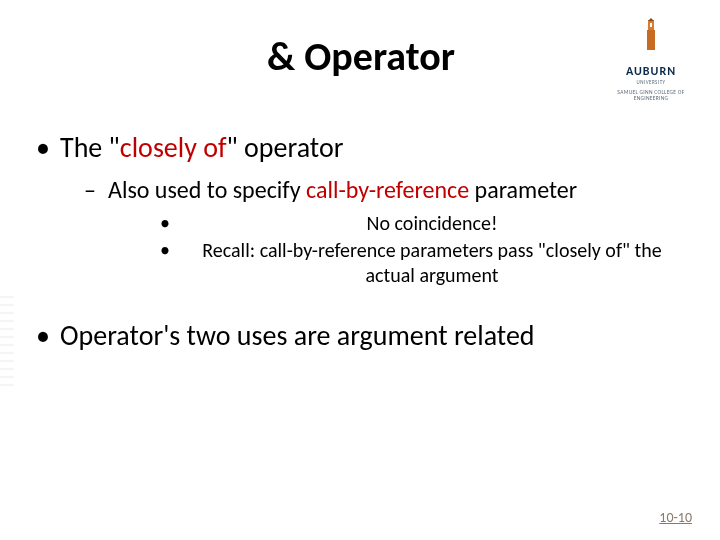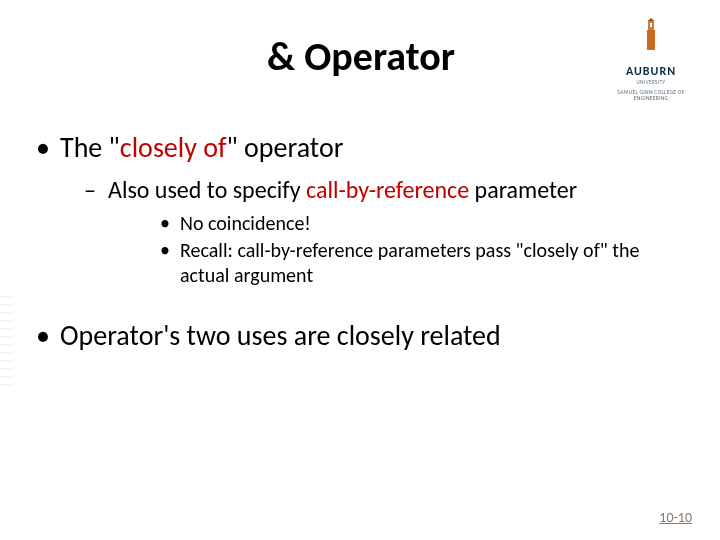--- a/index.html
+++ b/index.html
@@ -105,20 +105,21 @@
   }
   .lvl3 {
     margin-top: 6px;
   }
   .lvl3 > li {
     font-size: 20px;
     padding-left: 72px;
     position: relative;
     line-height: 1.25;
     margin-bottom: 2px;
+    text-align: center;
   }
   .lvl3 > li::before {
     content: "•";
     position: absolute;
     left: 52px;
     top: 0;
     font-size: 20px;
   }
   .red { color: #c00000; }
   .spacer { height: 18px; }
@@ -174,21 +175,21 @@
             <ul class="lvl3">
               <li>No coincidence!</li>
               <li>Recall: call-by-reference parameters pass "closely of" the actual argument</li>
             </ul>
           </li>
         </ul>
       </li>
     </ul>
     <div class="spacer"></div>
     <ul class="lvl1">
-      <li>Operator's two uses are closely related</li>
+      <li>Operator's two uses are argument related</li>
     </ul>
   </div>
 
   <div class="left-bars">
     <div></div>
       <div></div>
       <div></div>
       <div></div>
       <div></div>
       <div></div>

